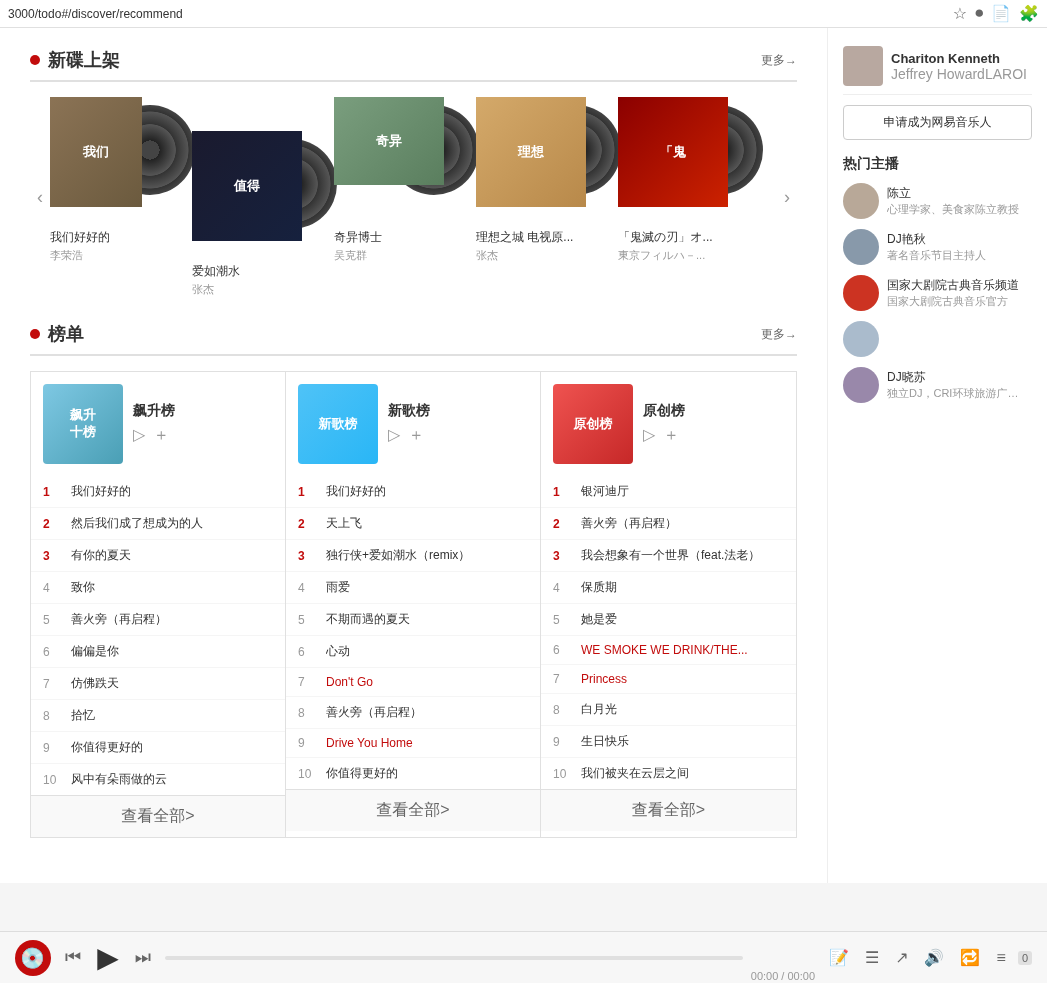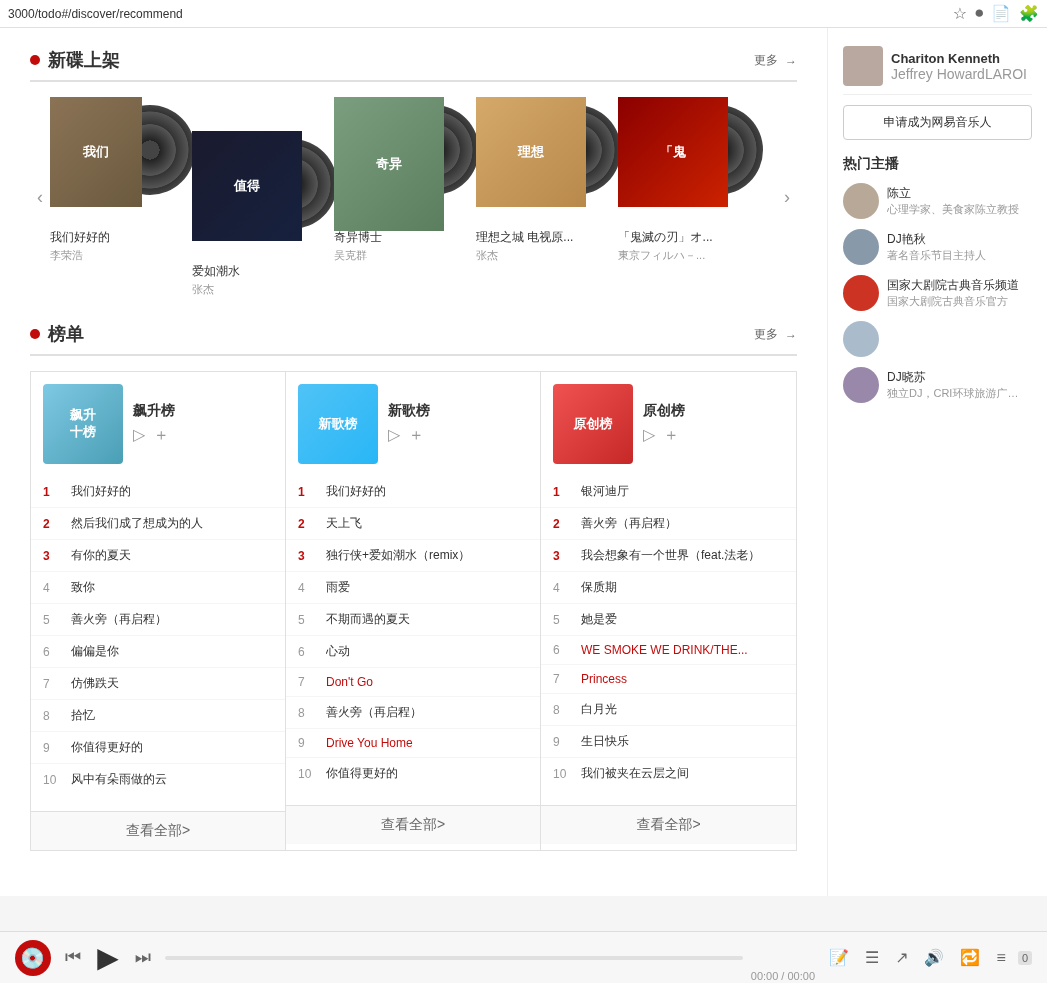--- a/index.html
+++ b/index.html
@@ -12,21 +12,21 @@
     .main-layout { display: flex; }
 
     .content-area { flex: 1; padding: 20px 30px; background: #fff; }
 
     .sidebar { width: 220px; background: #fff; border-left: 1px solid #eee; padding: 10px 15px; }
 
     
     .section-header { display: flex; align-items: center; justify-content: space-between; margin-bottom: 15px; padding-bottom: 8px; border-bottom: 2px solid #e0e0e0; }
     .section-title { display: flex; align-items: center; gap: 8px; font-size: 18px; font-weight: bold; color: #333; }
     .section-dot { width: 10px; height: 10px; background: #c20c0c; border-radius: 50%; display: inline-block; }
-    .more-link { font-size: 12px; color: #666; display: flex; align-items: center; gap: 7px; cursor: pointer; }
+    .more-link { font-size: 12px; color: #666; display: flex; align-items: center; gap: 0; cursor: pointer; }
 
     
     .albums-container { position: relative; display: flex; align-items: center; }
     .albums-nav { width: 20px; height: 100%; display: flex; align-items: center; justify-content: center; cursor: pointer; color: #999; font-size: 18px; z-index: 2; }
     .albums-list { display: flex; gap: 15px; overflow: hidden; flex: 1; }
     .album-item { width: 127px; flex-shrink: 0; cursor: pointer; }
     .album-title { font-size: 12px; color: #333; margin-top: 5px; overflow: hidden; text-overflow: ellipsis; white-space: nowrap; }
     .album-artist { font-size: 11px; color: #999; margin-top: 2px; }
 
     
@@ -43,21 +43,21 @@
     .chart-action-btn { color: #999; cursor: pointer; font-size: 16px; }
 
     .chart-rows { padding: 0; }
     .chart-row { display: flex; align-items: center; padding: 7px 12px; border-bottom: 1px solid #f5f5f5; cursor: pointer; }
     .chart-row:last-child { border-bottom: none; }
     .chart-rank { width: 20px; font-size: 12px; color: #999; margin-right: 8px; }
     .chart-rank.top3 { color: #c20c0c; font-weight: bold; }
     .chart-song { font-size: 12px; color: #333; flex: 1; overflow: hidden; text-overflow: ellipsis; white-space: nowrap; }
     .chart-song.english { color: #c20c0c; }
 
-    .chart-footer { text-align: center; padding: 10px; background: #f9f9f9; font-size: 14px; color: #666; cursor: pointer; border-top: 1px solid #e0e0e0; margin-top: 16px; }
+    .chart-footer { text-align: center; padding: 10px; background: #f9f9f9; font-size: 16px; color: #666; cursor: pointer; border-top: 1px solid #e0e0e0; }
 
     
     .sidebar-user-card { display: flex; align-items: center; gap: 8px; margin-bottom: 10px; padding: 8px 0; border-bottom: 1px solid #eee; }
     .sidebar-avatar { width: 40px; height: 40px; background: #ddd; border-radius: 4px; overflow: hidden; flex-shrink: 0; }
     .sidebar-user-info { flex: 1; }
     .sidebar-user-name { font-size: 13px; font-weight: bold; }
     .sidebar-user-sub { font-size: 14px; color: #999; }
 
     .apply-btn { width: 100%; padding: 8px; border: 1px solid #ccc; border-radius: 4px; background: #fff; font-size: 12px; color: #333; cursor: pointer; text-align: center; margin-bottom: 15px; }
 
@@ -142,21 +142,21 @@
             <div class="album-item">
     <div class="album-wrapper">
       <div style="width:110px;height:110px;position:relative;z-index:1;" class="colored-cover cover-2">值得</div>
       <div class="vinyl-disc" style="right:-18px;top:8px;"></div>
     </div>
     <div class="album-title">爱如潮水</div>
     <div class="album-artist">张杰</div>
   </div>
             <div class="album-item">
     <div class="album-wrapper">
-      <div style="width:110px;height:134px;position:relative;z-index:1;" class="colored-cover cover-3">奇异</div>
+      <div style="width:110px;height:88px;position:relative;z-index:1;" class="colored-cover cover-3">奇异</div>
       <div class="vinyl-disc" style="right:-18px;top:8px;"></div>
     </div>
     <div class="album-title">奇异博士</div>
     <div class="album-artist">吴克群</div>
   </div>
             <div class="album-item">
     <div class="album-wrapper">
       <div style="width:110px;height:110px;position:relative;z-index:1;" class="colored-cover cover-4">理想</div>
       <div class="vinyl-disc" style="right:-18px;top:8px;"></div>
     </div>

